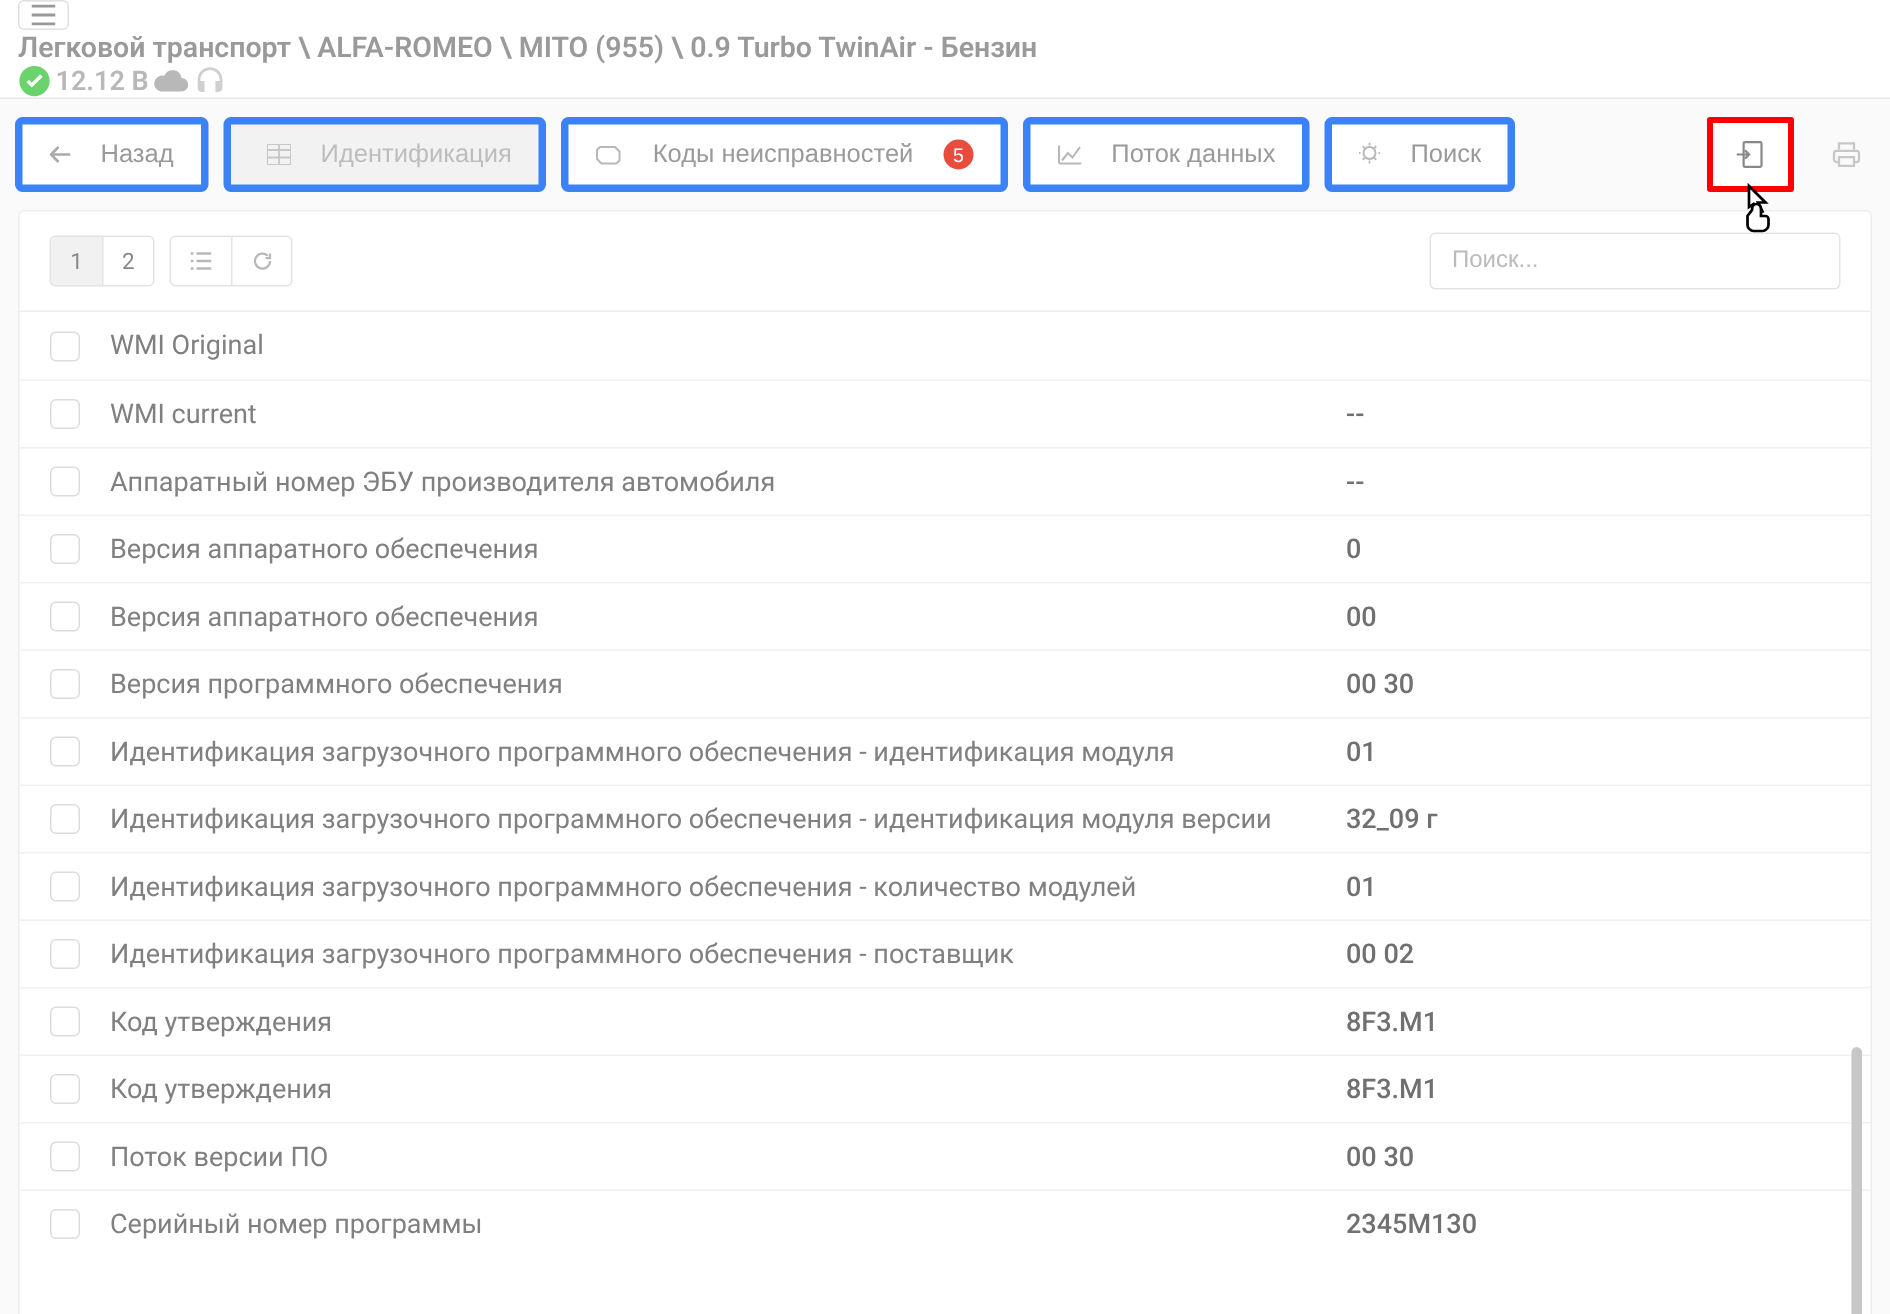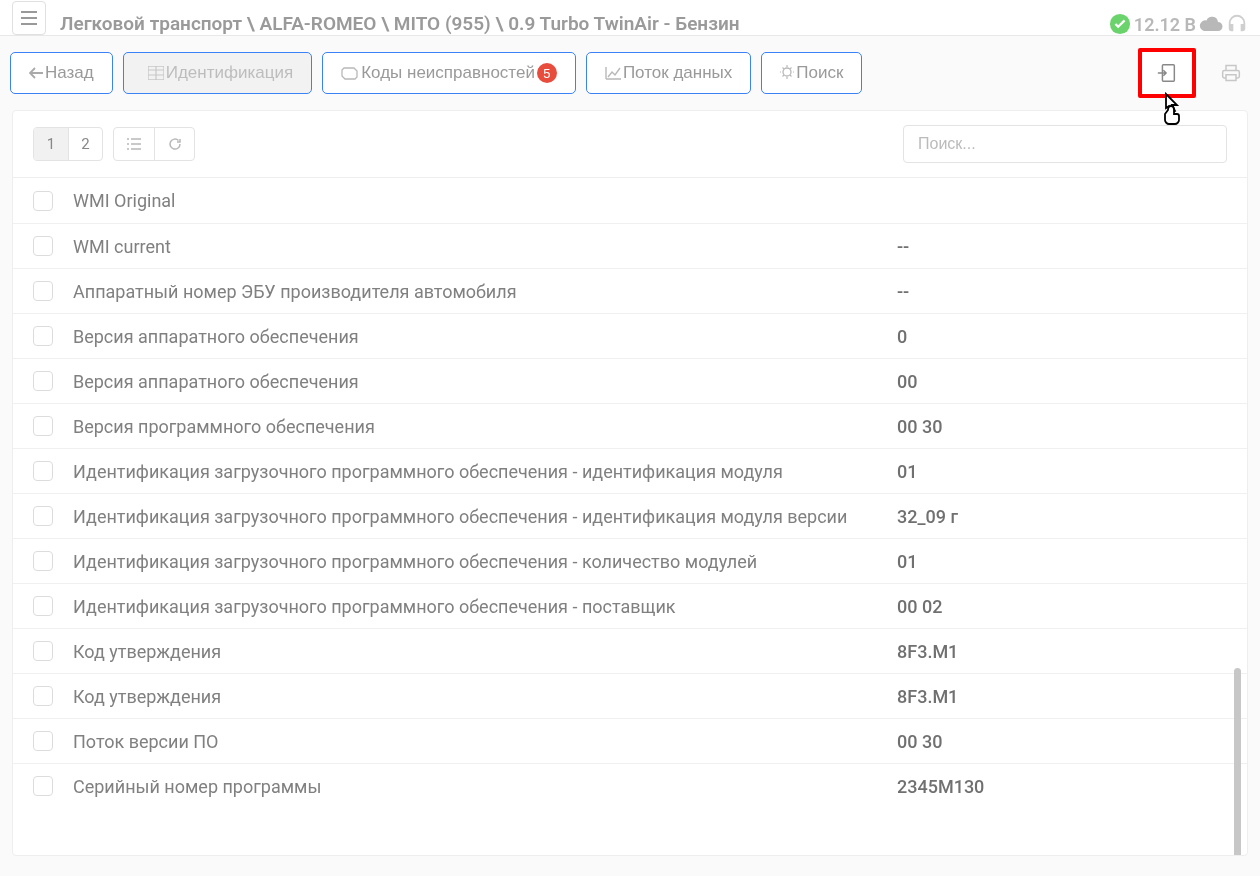--- a/index.html
+++ b/index.html
@@ -1,46 +1,46 @@
 <!DOCTYPE html>
 <html><head>
 <meta charset="utf-8">
 <style>
 * { box-sizing: border-box; margin: 0; padding: 0; }
 body { font-family: -apple-system, BlinkMacSystemFont, "Segoe UI", Roboto, sans-serif; background: #fafafa; width: 1260px; height: 876px; overflow: hidden; color: #555; }
 
-.header { display: flex; align-items: flex-end; height: 36px; padding: 0 12px; background: #fff; border-bottom: 1px solid #e8e8e8; }
+.header { display: flex; align-items: flex-start; height: 66px; padding: 0 12px; background: #fff; border-bottom: 1px solid #e8e8e8; flex-direction: column; }
 .menu-btn { width: 34px; height: 34px; border: 1px solid #e0e0e0; border-radius: 4px; background: #fff; display: flex; align-items: center; justify-content: center; margin-right: 14px; cursor: pointer; }
 .breadcrumb { color: #9a9a9a; font-size: 19px; font-weight: 600; flex: 1; }
 .status-section { display: flex; align-items: center; gap: 3px; }
 .voltage { color: #b8b8b8; font-size: 18px; font-weight: 600; }
 .icon-fill { fill: #b8b8b8; }
 .check-icon { width: 22px; height: 22px; }
 
 .toolbar { display: flex; align-items: center; padding: 12px 10px; gap: 10px; }
-.btn { border: 1px solid #3b82f6; border-radius: 5px; background: #fff; padding: 10px 18px; font-size: 17px; color: #9a9a9a; display: flex; align-items: center; gap: 2px; cursor: pointer; }
+.btn { border: 5px solid #3b82f6; border-radius: 5px; background: #fff; padding: 10px 18px; font-size: 17px; color: #9a9a9a; display: flex; align-items: center; gap: 20px; cursor: pointer; }
 .btn.disabled { background: #f2f2f2; color: #bdbdbd; cursor: default; padding-left: 24px; }
 .badge { background: #e74c3c; color: #fff; border-radius: 10px; min-width: 20px; height: 20px; font-size: 13px; display: inline-flex; align-items: center; justify-content: center; padding: 0 6px; }
 .toolbar-spacer { flex: 1; }
 .icon-btn { width: 38px; height: 38px; display: flex; align-items: center; justify-content: center; cursor: pointer; }
 .highlighted-box { border: 4px solid #ff0000; background: #fff; border-radius: 2px; width: 58px; height: 50px; display: flex; align-items: center; justify-content: center; margin-right: 6px; position: relative; }
 .cursor-overlay { position: absolute; bottom: -32px; left: 14px; }
 
 .content { padding: 0 12px 12px 12px; height: calc(876px - 50px - 68px); }
 .panel { background: #fff; border: 1px solid #eee; border-radius: 4px; height: 100%; display: flex; flex-direction: column; }
 .panel-header { display: flex; align-items: center; padding: 14px 20px; border-bottom: 1px solid #eee; }
 .segmented { display: flex; border: 1px solid #e3e3e3; border-radius: 4px; overflow: hidden; }
 .seg { width: 34px; height: 32px; display: flex; align-items: center; justify-content: center; font-size: 15px; color: #888; cursor: pointer; }
 .seg + .seg { border-left: 1px solid #e3e3e3; }
 .seg.active { background: #f1f1f1; }
 .mini-group { display: flex; border: 1px solid #e3e3e3; border-radius: 4px; overflow: hidden; margin-left: 10px; }
 .mini { width: 40px; height: 32px; display: flex; align-items: center; justify-content: center; cursor: pointer; }
 .mini + .mini { border-left: 1px solid #e3e3e3; }
 .panel-spacer { flex: 1; }
-.search { border: 1px solid #e3e3e3; border-radius: 4px; height: 38px; width: 324px; padding: 0 14px; font-size: 16px; color: #888; }
+.search { border: 1px solid #e3e3e3; border-radius: 4px; height: 38px; width: 274px; padding: 0 14px; font-size: 16px; color: #888; }
 .search::placeholder { color: #bbb; }
 
 .list { flex: 1; overflow-y: auto; position: relative; }
 .row { display: flex; align-items: center; padding: 10px 20px; border-top: 1px solid #f0f0f0; min-height: 45px; }
 .row:first-child { border-top: none; }
 .chk { width: 20px; height: 20px; border: 1px solid #dcdcdc; border-radius: 4px; margin-right: 20px; flex-shrink: 0; cursor: pointer; }
 .row-label { flex: 1; font-size: 18px; color: #808080; padding-right: 20px; }
 .row-val { width: 330px; font-size: 18px; color: #707070; font-weight: 500; }
 
 .scrollbar-fake { position: absolute; right: 3px; top: 490px; width: 7px; height: 200px; background: #c7c7c7; border-radius: 4px; }

